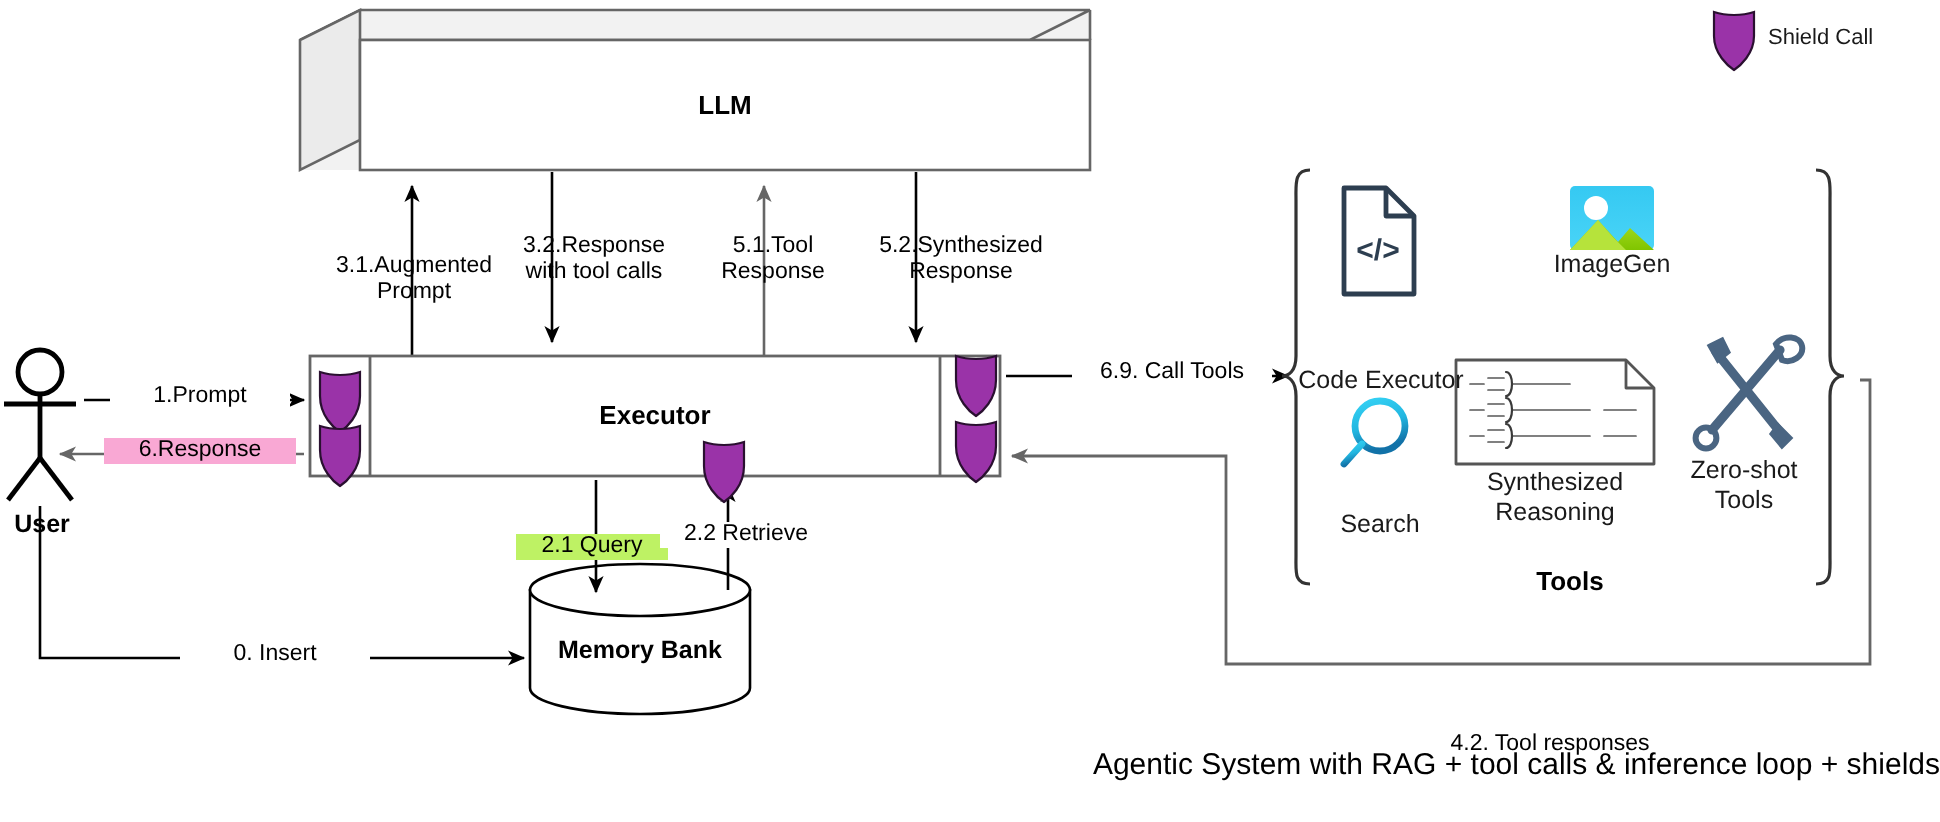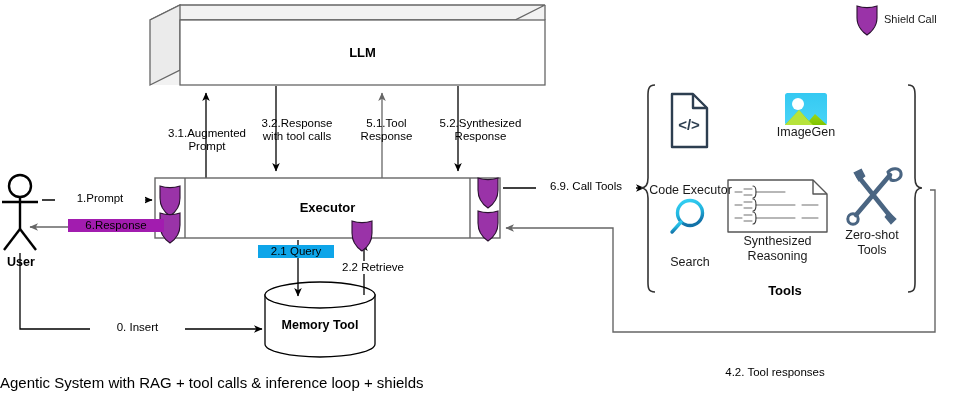--- a/index.html
+++ b/index.html
@@ -10,21 +10,21 @@
   }
   #stage{position:absolute;left:0;top:0;width:970px;height:411px;}
   #svg-layer{position:absolute;left:0;top:0;width:970px;height:411px;}
   .lbl{
     position:absolute;font-size:11.5px;line-height:13px;color:#000;
     text-align:center;white-space:pre-line;pointer-events:none;
   }
   .tool-lbl{position:absolute;font-size:12.5px;line-height:15px;color:#1a1a1a;text-align:center;}
   .legend-lbl{position:absolute;font-size:11px;color:#1a1a1a;text-align:center;}
   .caption{
-    position:absolute;left:0;top:374px;width:970px;text-align:left;
+    position:absolute;left:0;top:374px;width:970px;text-align:right;
     font-size:15px;color:#000;
   }
   .node-title{position:absolute;font-weight:bold;text-align:center;}
 </style>
 </head>
 <body>
 
 <div id="stage">
 
   <svg id="svg-layer" viewBox="0 0 970 411">
@@ -178,37 +178,37 @@
       <path d="M857,6 C863,8 871,8 877,6 L877,18 C877,27 870,33 867,35 C864,33 857,27 857,18 Z" fill="#9A33A8" stroke="#2a1030" stroke-width="1.1"></path>
     </g>
   </svg>
 
   <div class="node-title" style="left:185px;top:200px;width:285px;font-size:13px;">Executor</div>
 
   <div class="node-title" style="left:180px;top:45px;width:365px;font-size:13px;">LLM</div>
 
   <div class="node-title" style="left:0px;top:255px;width:42px;font-size:12.5px;">User</div>
 
-  <div class="node-title" style="left:265px;top:318px;width:110px;font-size:12.5px;">Memory Tool</div>
+  <div class="node-title" style="left:265px;top:318px;width:110px;font-size:12.5px;">Memory Bank</div>
 
   <div class="node-title" style="left:700px;top:283px;width:170px;font-size:13px;">Tools</div>
 
   <div class="lbl" style="left:143px;top:111px;width:128px;margin-top:16px;">3.1.Augmented
 Prompt</div>
   <div class="lbl" style="left:232px;top:117px;width:130px;">3.2.Response
 with tool calls</div>
   <div class="lbl" style="left:339px;top:117px;width:95px;">5.1.Tool
 Response</div>
   <div class="lbl" style="left:418px;top:117px;width:125px;">5.2.Synthesized
 Response</div>
 
   <div class="lbl" style="left:55px;top:192px;width:90px;background:#fff;">1.Prompt</div>
-  <div class="lbl" style="left:68px;top:219px;width:96px;background:#a21caf;">6.Response</div>
-
-  <div class="lbl" style="left:258px;top:245px;width:76px;background:#0ea5e9;">2.1 Query</div>
+  <div class="lbl" style="left:52px;top:219px;width:96px;background:#f9a8d4;">6.Response</div>
+
+  <div class="lbl" style="left:258px;top:267px;width:76px;background:#bef264;">2.1 Query</div>
   <div class="lbl" style="left:330px;top:261px;width:86px;background:#fff;">2.2 Retrieve</div>
 
   <div class="lbl" style="left:90px;top:321px;width:95px;background:#fff;">0. Insert</div>
 
   <div class="lbl" style="left:536px;top:180px;width:100px;background:#fff;">6.9. Call Tools</div>
 
   <div class="lbl" style="left:715px;top:325px;width:120px;background:#fff;margin-top:41px;">4.2. Tool responses</div>
 
   <div class="tool-lbl" style="left:648px;top:147px;width:85px;margin-top:36px;">Code Executor</div>
   <div class="tool-lbl" style="left:772px;top:125px;width:68px;">ImageGen</div>

